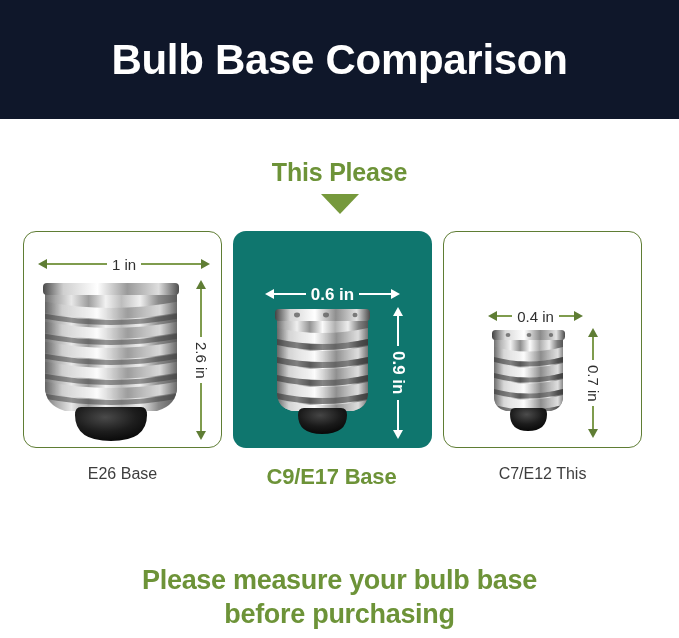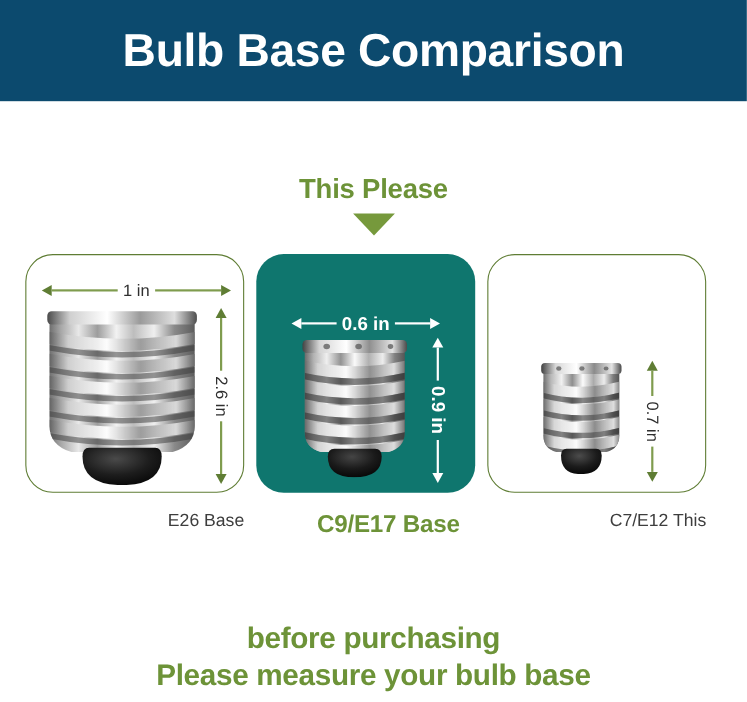--- a/index.html
+++ b/index.html
@@ -17,22 +17,22 @@
     color: #3b3b3b;
     -webkit-font-smoothing: antialiased;
   }
 
   
   .header-band {
     position: absolute;
     left: 0;
     top: 0;
     width: 679px;
-    height: 92px;
-    background: #0c4a6e;
+    height: 119px;
+    background: #0f172a;
     display: flex;
     align-items: center;
     justify-content: center;
   }
   .header-title {
     color: #ffffff;
     font-size: 42px;
     font-weight: bold;
     letter-spacing: -0.3px;
     line-height: 1;
@@ -74,21 +74,21 @@
     left: 23px;
     top: 231px;
     width: 619px;
     height: 217px;
   }
   .panel {
     position: absolute;
     top: 0;
     width: 199px;
     height: 217px;
-    border-radius: 25px;
+    border-radius: 13px;
     box-sizing: border-box;
   }
   .panel-e26   { left: 0px; }
   .panel-c9    { left: 210px; }
   .panel-c7    { left: 420px; }
 
   .panel.plain {
     background: #ffffff;
     border: 1.6px solid #5f7d34;
   }
@@ -178,25 +178,25 @@
     position: absolute;
     left: 23px;
     top: 466px;
     width: 619px;
     height: 32px;
   }
   .caption {
     position: absolute;
     top: 0;
     width: 199px;
-    text-align: right;
+    text-align: center;
     line-height: 1;
   }
   .caption-e26 { left: 0px; }
-  .caption-c9  { left: 196px; }
+  .caption-c9  { left: 209px; }
   .caption-c7  { left: 420px; }
 
   .caption-e26 span, .caption-c7 span {
     font-size: 16px;
     color: #3d3d3d;
   }
   .caption-c9 span {
     font-size: 22px;
     font-weight: bold;
     color: #6d9338;
@@ -378,20 +378,27 @@
       <span class="head up"></span>
       <span class="line"></span>
       <span class="dim-text">0.9 in</span>
       <span class="line"></span>
       <span class="head down"></span>
     </div>
   </div>
 
   <div class="panel plain panel-c7">
 
+    <div class="dim-h mk-green" style="left:44px; top:74px; width:95px;">
+      <span class="head left"></span>
+      <span class="line"></span>
+      <span class="dim-text">0.4 in</span>
+      <span class="line"></span>
+      <span class="head right"></span>
+    </div>
 
     <div class="bulb" style="left:45px; top:96px; width:79px; height:103px;">
       <svg width="79" height="103" viewBox="0 0 79 103" xmlns="http://www.w3.org/2000/svg">
         <defs>
           <linearGradient id="chromeC7" x1="0" y1="0" x2="1" y2="0">
             <stop offset="0" stop-color="#707070"></stop>
             <stop offset="0.10" stop-color="#b8b8b8"></stop>
             <stop offset="0.24" stop-color="#f1f1f1"></stop>
             <stop offset="0.38" stop-color="#8e8e8e"></stop>
             <stop offset="0.52" stop-color="#fbfbfb"></stop>
@@ -457,15 +464,15 @@
   </div>
   <div class="caption caption-c9">
     <span>C9/E17 Base</span>
   </div>
   <div class="caption caption-c7">
     <span>C7/E12 This</span>
   </div>
 </div>
 
 <div class="footer-note">
+  <span>Please measure your bulb base</span>
   <span>before purchasing</span>
-  <span>Please measure your bulb base</span>
 </div>
 
 </body></html>

